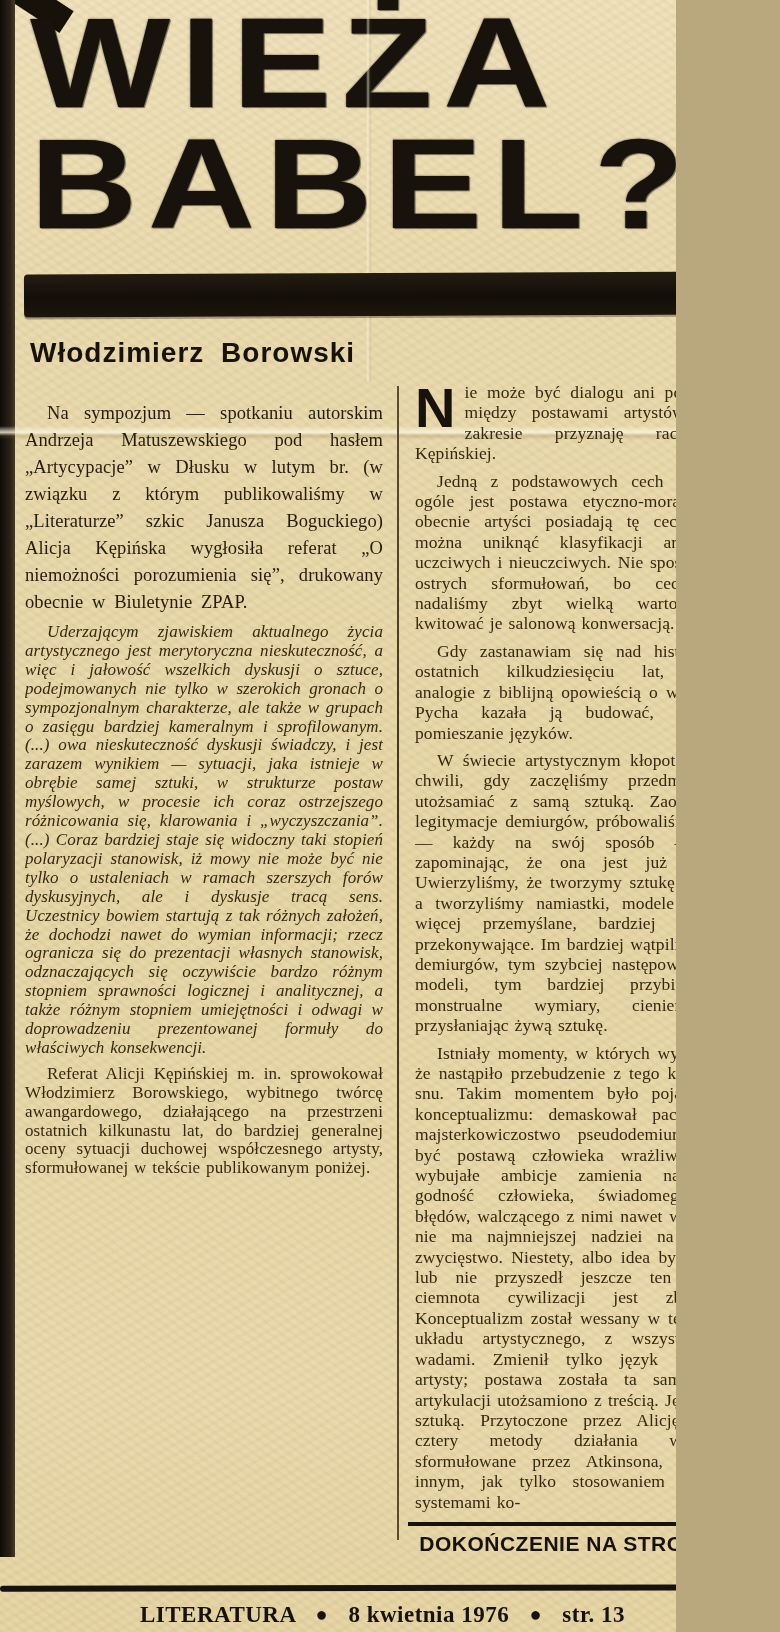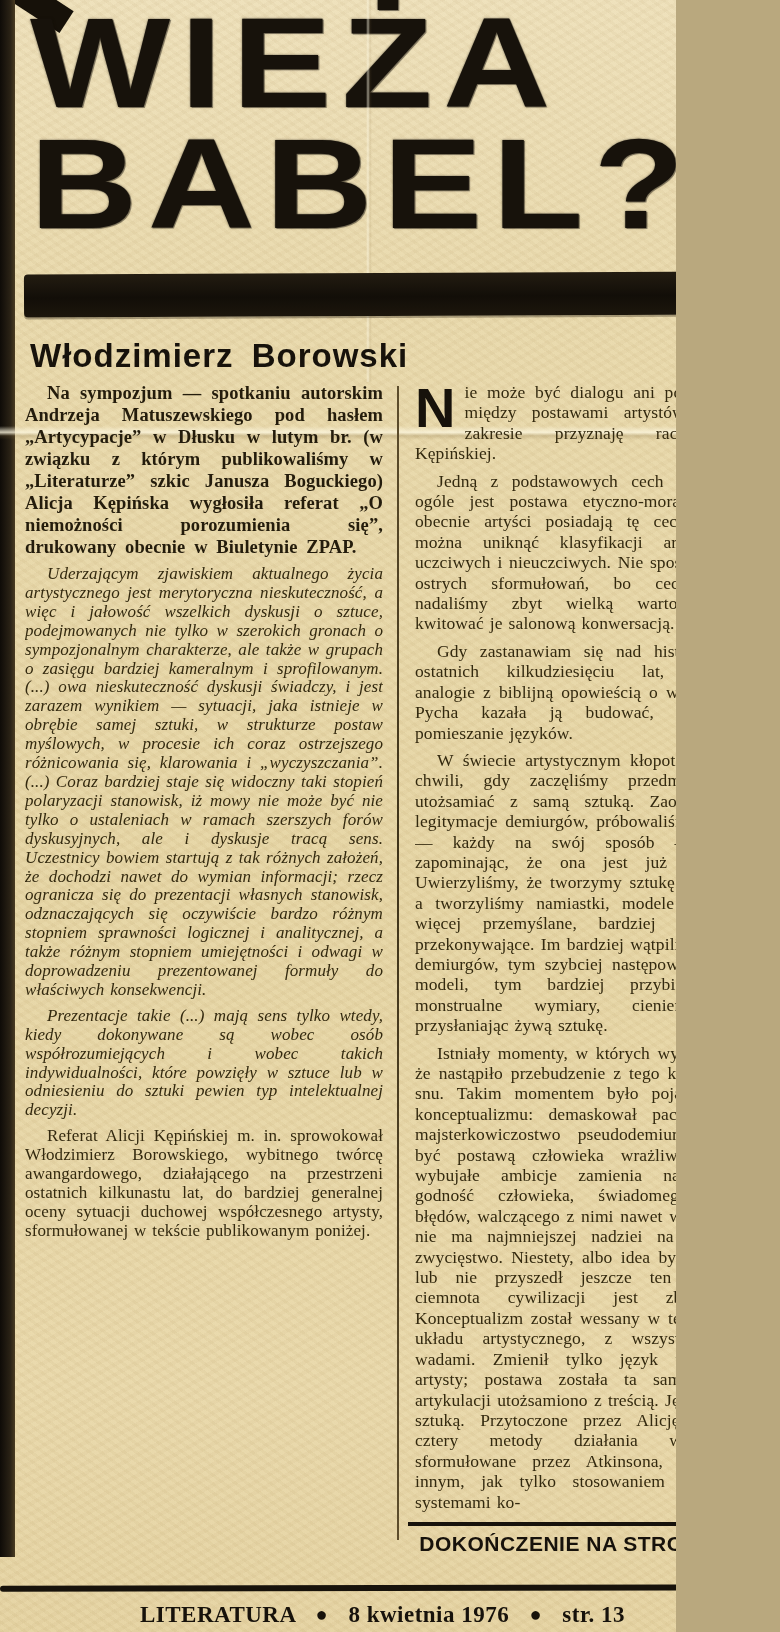--- a/index.html
+++ b/index.html
@@ -27,33 +27,33 @@
         font-family:"Liberation Sans",sans-serif;font-weight:bold;
         font-size:128px;line-height:121px;letter-spacing:9px;
         transform:scaleX(1.16);transform-origin:left top;
         text-shadow:0 0 2px rgba(23,18,11,.7), 1px 1px 0 rgba(23,18,11,.4);}
   .headline-bar{position:absolute;left:24px;top:273px;width:731px;height:43px;
         background:linear-gradient(180deg,#231c11 0%,#120e08 55%,#1c160c 100%);
         border-radius:4px;transform:rotate(-.25deg);
         box-shadow:0 2px 0 rgba(40,32,18,.35);}
   .author{position:absolute;left:30px;top:337px;color:#17120b;
         font-family:"Liberation Sans",sans-serif;font-weight:bold;
-        font-size:33px;letter-spacing:1px;word-spacing:8px;}
+        font-size:28px;letter-spacing:1px;word-spacing:8px;}
   
   .cols{position:absolute;left:25px;top:382px;width:737px;height:1170px;
         display:flex;overflow:hidden;}
   .col{overflow:hidden;}
   .col-left{width:358px;}
   .col-divider{width:2px;margin:4px 16px 12px 14px;background:linear-gradient(180deg,#5d4d2c,#3f3319 40%,#5d4d2c);}
   .col-right{flex:1;}
   .para{margin:0 0 7px 0;text-indent:22px;text-align:justify;color:#33290f;
         letter-spacing:.1px;word-spacing:1.5px;}
   .col-left .para{font-size:17px;line-height:18.9px;}
   .col-right .para{font-size:17.5px;line-height:20.4px;}
-  .para.bold{font-weight:bold;font-size:18.5px;line-height:22px;color:#241c0c;word-spacing:4px;}
+  .para.bold{font-weight:normal;font-size:18.5px;line-height:27px;color:#241c0c;word-spacing:4px;margin-top:18px;}
   .para.italic, .para .it{font-style:italic;}
   .para.dropcap{text-indent:0;}
   .dropcap-letter{float:left;font-family:"Liberation Sans",sans-serif;font-weight:bold;
         font-size:56px;line-height:46px;padding:3px 9px 0 0;color:#17120b;}
   
   .continuation{position:absolute;left:408px;top:1522px;width:354px;
         border-top:4px solid #17120b;padding-top:6px;text-align:center;
         font-family:"Liberation Sans",sans-serif;font-weight:bold;font-size:21px;
         letter-spacing:.5px;color:#17120b;}
   .bottom-rule{position:absolute;left:0;top:1585px;width:764px;height:6px;
@@ -79,21 +79,20 @@
   <div class="crease-v"></div>
   <div class="headline-bar"></div>
   <div class="crease-h"></div>
 
   <div class="author">Włodzimierz Borowski</div>
 
   <div class="cols">
     <div class="col col-left" id="col-left">
         <p class="para bold">Na sympozjum — spotkaniu autorskim Andrzeja Matuszewskiego pod hasłem „Artycypacje” w Dłusku w lutym br. (w związku z którym publikowaliśmy w „Literaturze” szkic Janusza Boguckiego) Alicja Kępińska wygłosiła referat „O niemożności porozumienia się”, drukowany obecnie w Biuletynie ZPAP.</p>
         <p class="para italic">Uderzającym zjawiskiem aktualnego życia artystycznego jest merytoryczna nieskuteczność, a więc i jałowość wszelkich dyskusji o sztuce, podejmowanych nie tylko w szerokich gronach o sympozjonalnym charakterze, ale także w grupach o zasięgu bardziej kameralnym i sprofilowanym. (...) owa nieskuteczność dyskusji świadczy, i jest zarazem wynikiem — sytuacji, jaka istnieje w obrębie samej sztuki, w strukturze postaw myślowych, w procesie ich coraz ostrzejszego różnicowania się, klarowania i „wyczyszczania”. (...) Coraz bardziej staje się widoczny taki stopień polaryzacji stanowisk, iż mowy nie może być nie tylko o ustaleniach w ramach szerszych forów dyskusyjnych, ale i dyskusje tracą sens. Uczestnicy bowiem startują z tak różnych założeń, że dochodzi nawet do wymian informacji; rzecz ogranicza się do prezentacji własnych stanowisk, odznaczających się oczywiście bardzo różnym stopniem sprawności logicznej i analitycznej, a także różnym stopniem umiejętności i odwagi w doprowadzeniu prezentowanej formuły do właściwych konsekwencji.</p>
-        <p class="para italic">Prezentacje takie (...) mają sens tylko wtedy, kiedy dokonywane są wobec osób współrozumiejących i wobec takich indywidualności, które powzięły w sztuce lub w odniesieniu do sztuki pewien typ intelektualnej decyzji.</p>
         <p class="para normal">Referat Alicji Kępińskiej m. in. sprowokował Włodzimierz Borowskiego, wybitnego twórcę awangardowego, działającego na przestrzeni ostatnich kilkunastu lat, do bardziej generalnej oceny sytuacji duchowej współczesnego artysty, sformułowanej w tekście publikowanym poniżej.</p>
       </div>
     <div class="col-divider"></div>
     <div class="col col-right" id="col-right">
         <p class="para dropcap"><span class="dropcap-letter">N</span>ie może być dialogu ani porozumienia między postawami artystów. W tym zakresie przyznaję rację Alicji Kępińskiej.</p>
         <p class="para normal">Jedną z podstawowych cech postawy w ogóle jest postawa etyczno-moralna. Jeżeli obecnie artyści posiadają tę cechę, to nie można uniknąć klasyfikacji artystów na uczciwych i nieuczciwych. Nie sposób uniknąć ostrych sformułowań, bo cechom tym nadaliśmy zbyt wielką wartość, ażeby kwitować je salonową konwersacją.</p>
         <p class="para normal">Gdy zastanawiam się nad historią sztuki ostatnich kilkudziesięciu lat, odnajduję analogie z biblijną opowieścią o wieży Babel. Pycha kazała ją budować, karą było pomieszanie języków.</p>
         <p class="para normal">W świecie artystycznym kłopot powstał w chwili, gdy zaczęliśmy przedmiot sztuki utożsamiać z samą sztuką. Zaopatrzeni w legitymacje demiurgów, próbowaliśmy tworzyć — każdy na swój sposób — sztukę, zapominając, że ona jest już stworzona. Uwierzyliśmy, że tworzymy sztukę czy sztuki, a tworzyliśmy namiastki, modele mniej lub więcej przemyślane, bardziej lub mniej przekonywające. Im bardziej wątpiliśmy w rolę demiurgów, tym szybciej następowały zmiany modeli, tym bardziej przybierały one monstrualne wymiary, cieniem swym przysłaniając żywą sztukę.</p>
         <p class="para normal">Istniały momenty, w których wydawało się, że nastąpiło przebudzenie z tego koszmarnego snu. Takim momentem było pojawienie się konceptualizmu: demaskował pacykarstwo i majsterkowiczostwo pseudodemiurgów. Miał być postawą człowieka wrażliwego, który wybujałe ambicje zamienia na skromną godność człowieka, świadomego swoich błędów, walczącego z nimi nawet wtedy, kiedy nie ma najmniejszej nadziei na ostateczne zwycięstwo. Niestety, albo idea była za słaba, lub nie przyszedł jeszcze ten czas czy ciemnota cywilizacji jest zbyt silna. Konceptualizm został wessany w ten sam nurt układu artystycznego, z wszystkimi jego wadami. Zmienił tylko język wypowiedzi artysty; postawa została ta sama. Sposób artykulacji utożsamiono z treścią. Język z samą sztuką. Przytoczone przez Alicję Kępińską cztery metody działania w sztuce, sformułowane przez Atkinsona, są niczym innym, jak tylko stosowaniem artykulacji, systemami ko-</p>
       </div>

